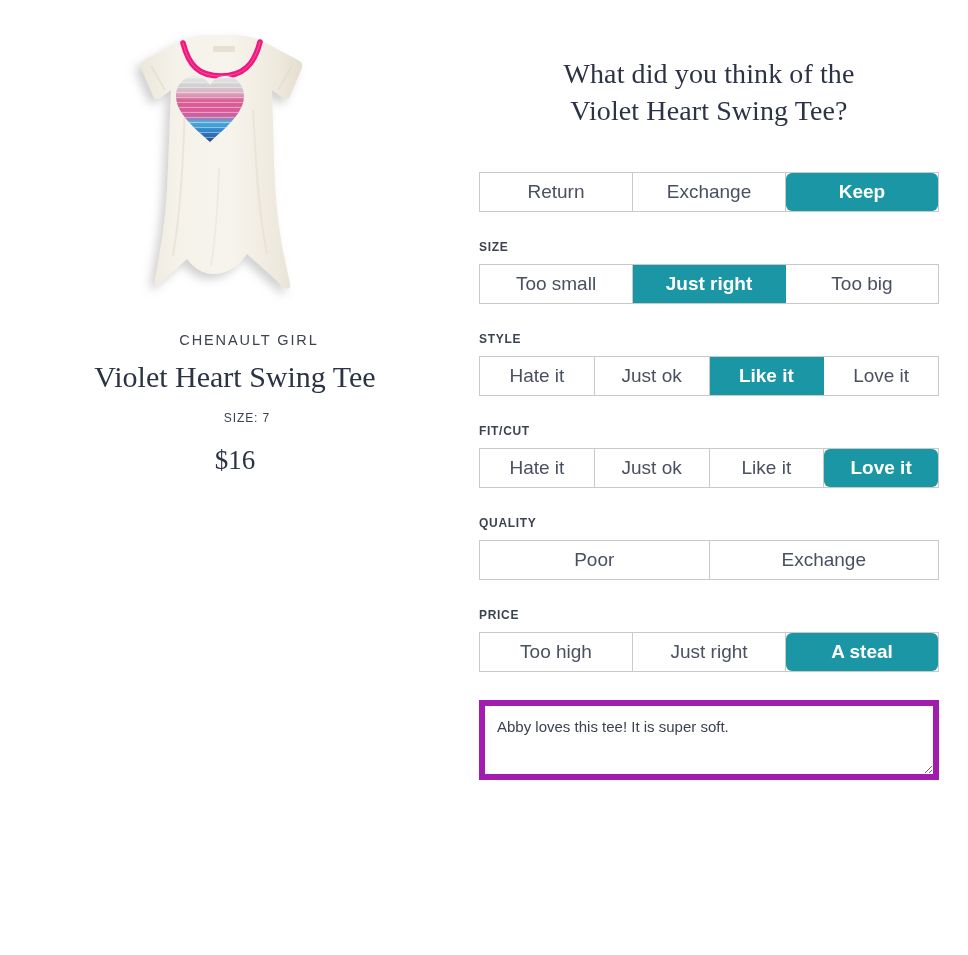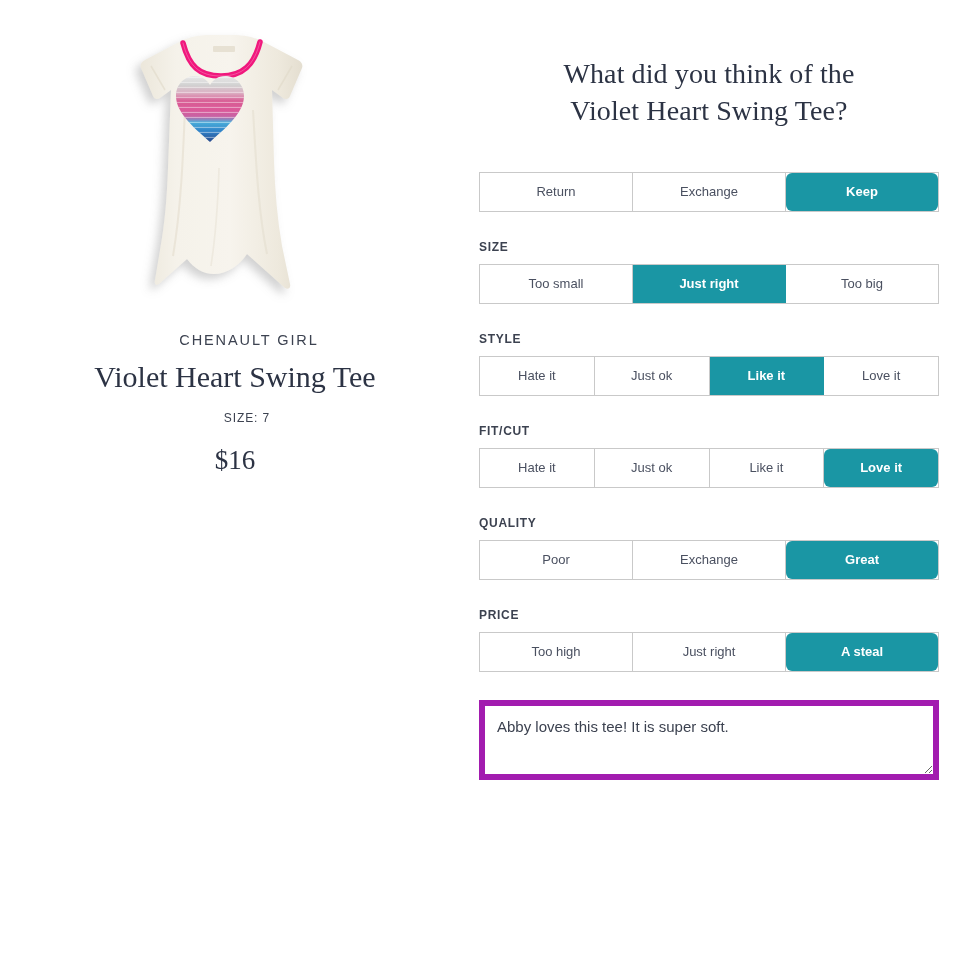--- a/index.html
+++ b/index.html
@@ -113,21 +113,21 @@
   }
   .btn-group.top-group {
     margin-top: 42px;
   }
   .opt {
     flex: 1 1 0;
     height: 38px;
     line-height: 38px;
     text-align: center;
     font-family: "Liberation Sans", sans-serif;
-    font-size: 13px;
+    font-size: 19px;
     color: #4a5060;
     background: #ffffff;
     border-right: 1px solid #c9c9c9;
     box-sizing: border-box;
     cursor: pointer;
     user-select: none;
     white-space: nowrap;
     overflow: hidden;
   }
   .opt:last-child {
@@ -322,21 +322,20 @@
             <div class="opt">Just ok</div>
             <div class="opt">Like it</div>
             <div class="opt selected">Love it</div>
           </div>
         </div>
         <div class="field-block">
           <div class="field-label">QUALITY</div>
           <div class="btn-group">
             <div class="opt">Poor</div>
             <div class="opt">Exchange</div>
-            <div class="opt selected">Great</div>
           </div>
         </div>
         <div class="field-block">
           <div class="field-label">PRICE</div>
           <div class="btn-group">
             <div class="opt">Too high</div>
             <div class="opt">Just right</div>
             <div class="opt selected">A steal</div>
           </div>
         </div>

